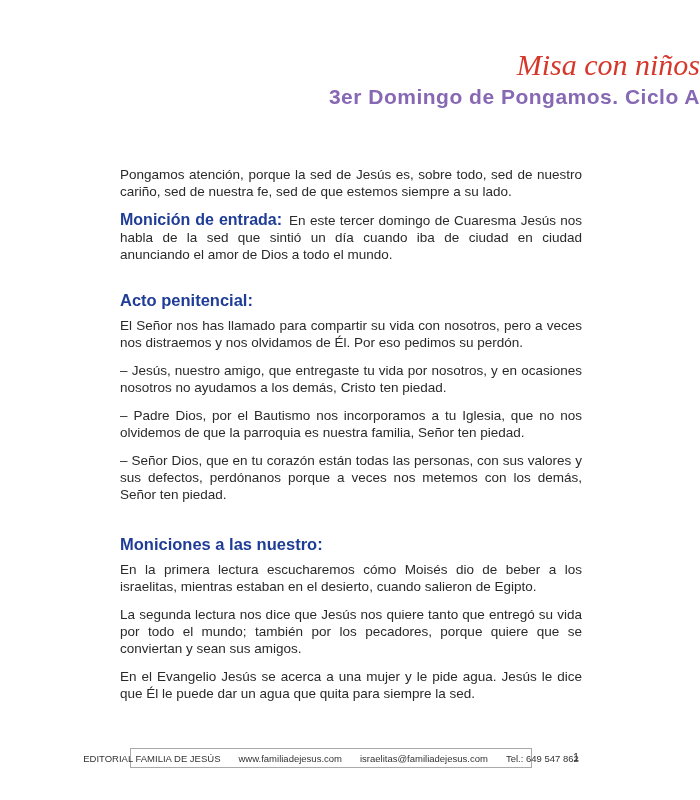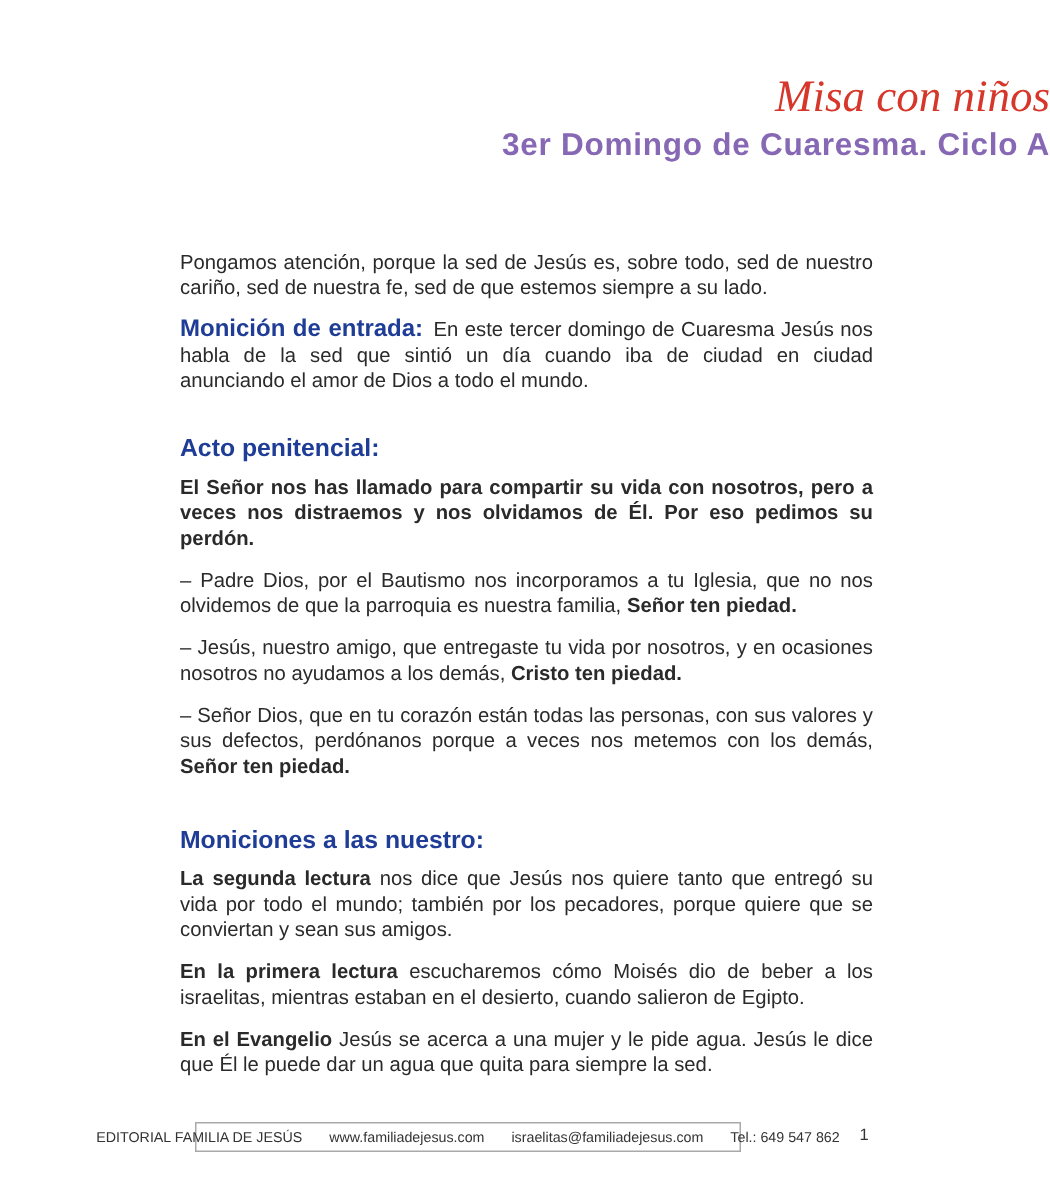--- a/index.html
+++ b/index.html
@@ -61,26 +61,26 @@
   }
   .section-heading {
     font-weight: 700;
     font-size: 16.5px;
     line-height: 20px;
     color: var(--heading-blue, #1f3d96);
     margin: 0 0 7px 0;
   }
   .section-heading.penitencial { margin-top: 27px; }
   .section-heading.lecturas   { margin-top: 31px; }
-  .bold { font-weight: 700; }
+  .bold { font-weight: 400; }
   .footer-bar {
     position: absolute;
     top: 748px;
     left: 130px;
-    width: 364px;
+    width: 402px;
     height: 20px;
     border: 1px solid #a9a9a9;
     box-sizing: border-box;
     display: flex;
     align-items: center;
     justify-content: center;
     gap: 18px;
     font-size: 9.5px;
     color: #333333;
     white-space: nowrap;
@@ -95,44 +95,44 @@
     color: #333333;
   }
 </style>
 </head>
 <body>
 
 <div class="page">
 
   <div class="header">
     <div class="doc-title">Misa con niños</div>
-    <div class="doc-subtitle">3er Domingo de Cuaresma. Ciclo A</div>
+    <div class="doc-subtitle">3er Domingo de Pongamos. Ciclo A</div>
   </div>
 
   <div class="content">
 
     <p><span>Pongamos atención, porque la sed de Jesús es, sobre todo, sed de nuestro cariño, sed de nuestra fe, sed de que estemos siempre a su lado.</span></p>
 
     <p><span class="inline-heading">Monición de entrada:</span><span>En este tercer domingo de Cuaresma Jesús nos habla de la sed que sintió un día cuando iba de ciudad en ciudad anunciando el amor de Dios a todo el mundo.</span></p>
 
     <div class="section-heading penitencial">Acto penitencial:</div>
 
     <p class="bold">El Señor nos has llamado para compartir su vida con nosotros, pero a veces nos distraemos y nos olvidamos de Él. Por eso pedimos su perdón.</p>
 
+    <p><span>– Jesús, nuestro amigo, que entregaste tu vida por nosotros, y en ocasiones nosotros no ayudamos a los demás, </span><span class="bold">Cristo ten piedad.</span></p>
+
     <p><span>– Padre Dios, por el Bautismo nos incorporamos a tu Iglesia, que no nos olvidemos de que la parroquia es nuestra familia, </span><span class="bold">Señor ten piedad.</span></p>
-
-    <p><span>– Jesús, nuestro amigo, que entregaste tu vida por nosotros, y en ocasiones nosotros no ayudamos a los demás, </span><span class="bold">Cristo ten piedad.</span></p>
 
     <p><span>– Señor Dios, que en tu corazón están todas las personas, con sus valores y sus defectos, perdónanos porque a veces nos metemos con los demás, </span><span class="bold">Señor ten piedad.</span></p>
 
     <div class="section-heading lecturas">Moniciones a las nuestro:</div>
 
+    <p><span class="bold">En la primera lectura</span><span> escucharemos cómo Moisés dio de beber a los israelitas, mientras estaban en el desierto, cuando salieron de Egipto.</span></p>
+
     <p><span class="bold">La segunda lectura</span><span> nos dice que Jesús nos quiere tanto que entregó su vida por todo el mundo; también por los pecadores, porque quiere que se conviertan y sean sus amigos.</span></p>
-
-    <p><span class="bold">En la primera lectura</span><span> escucharemos cómo Moisés dio de beber a los israelitas, mientras estaban en el desierto, cuando salieron de Egipto.</span></p>
 
     <p><span class="bold">En el Evangelio</span><span> Jesús se acerca a una mujer y le pide agua. Jesús le dice que Él le puede dar un agua que quita para siempre la sed.</span></p>
 
   </div>
 
   <div class="footer-bar">
     <span>EDITORIAL FAMILIA DE JESÚS</span>
     <span>www.familiadejesus.com</span>
     <span>israelitas@familiadejesus.com</span>
     <span>Tel.: 649 547 862</span>

